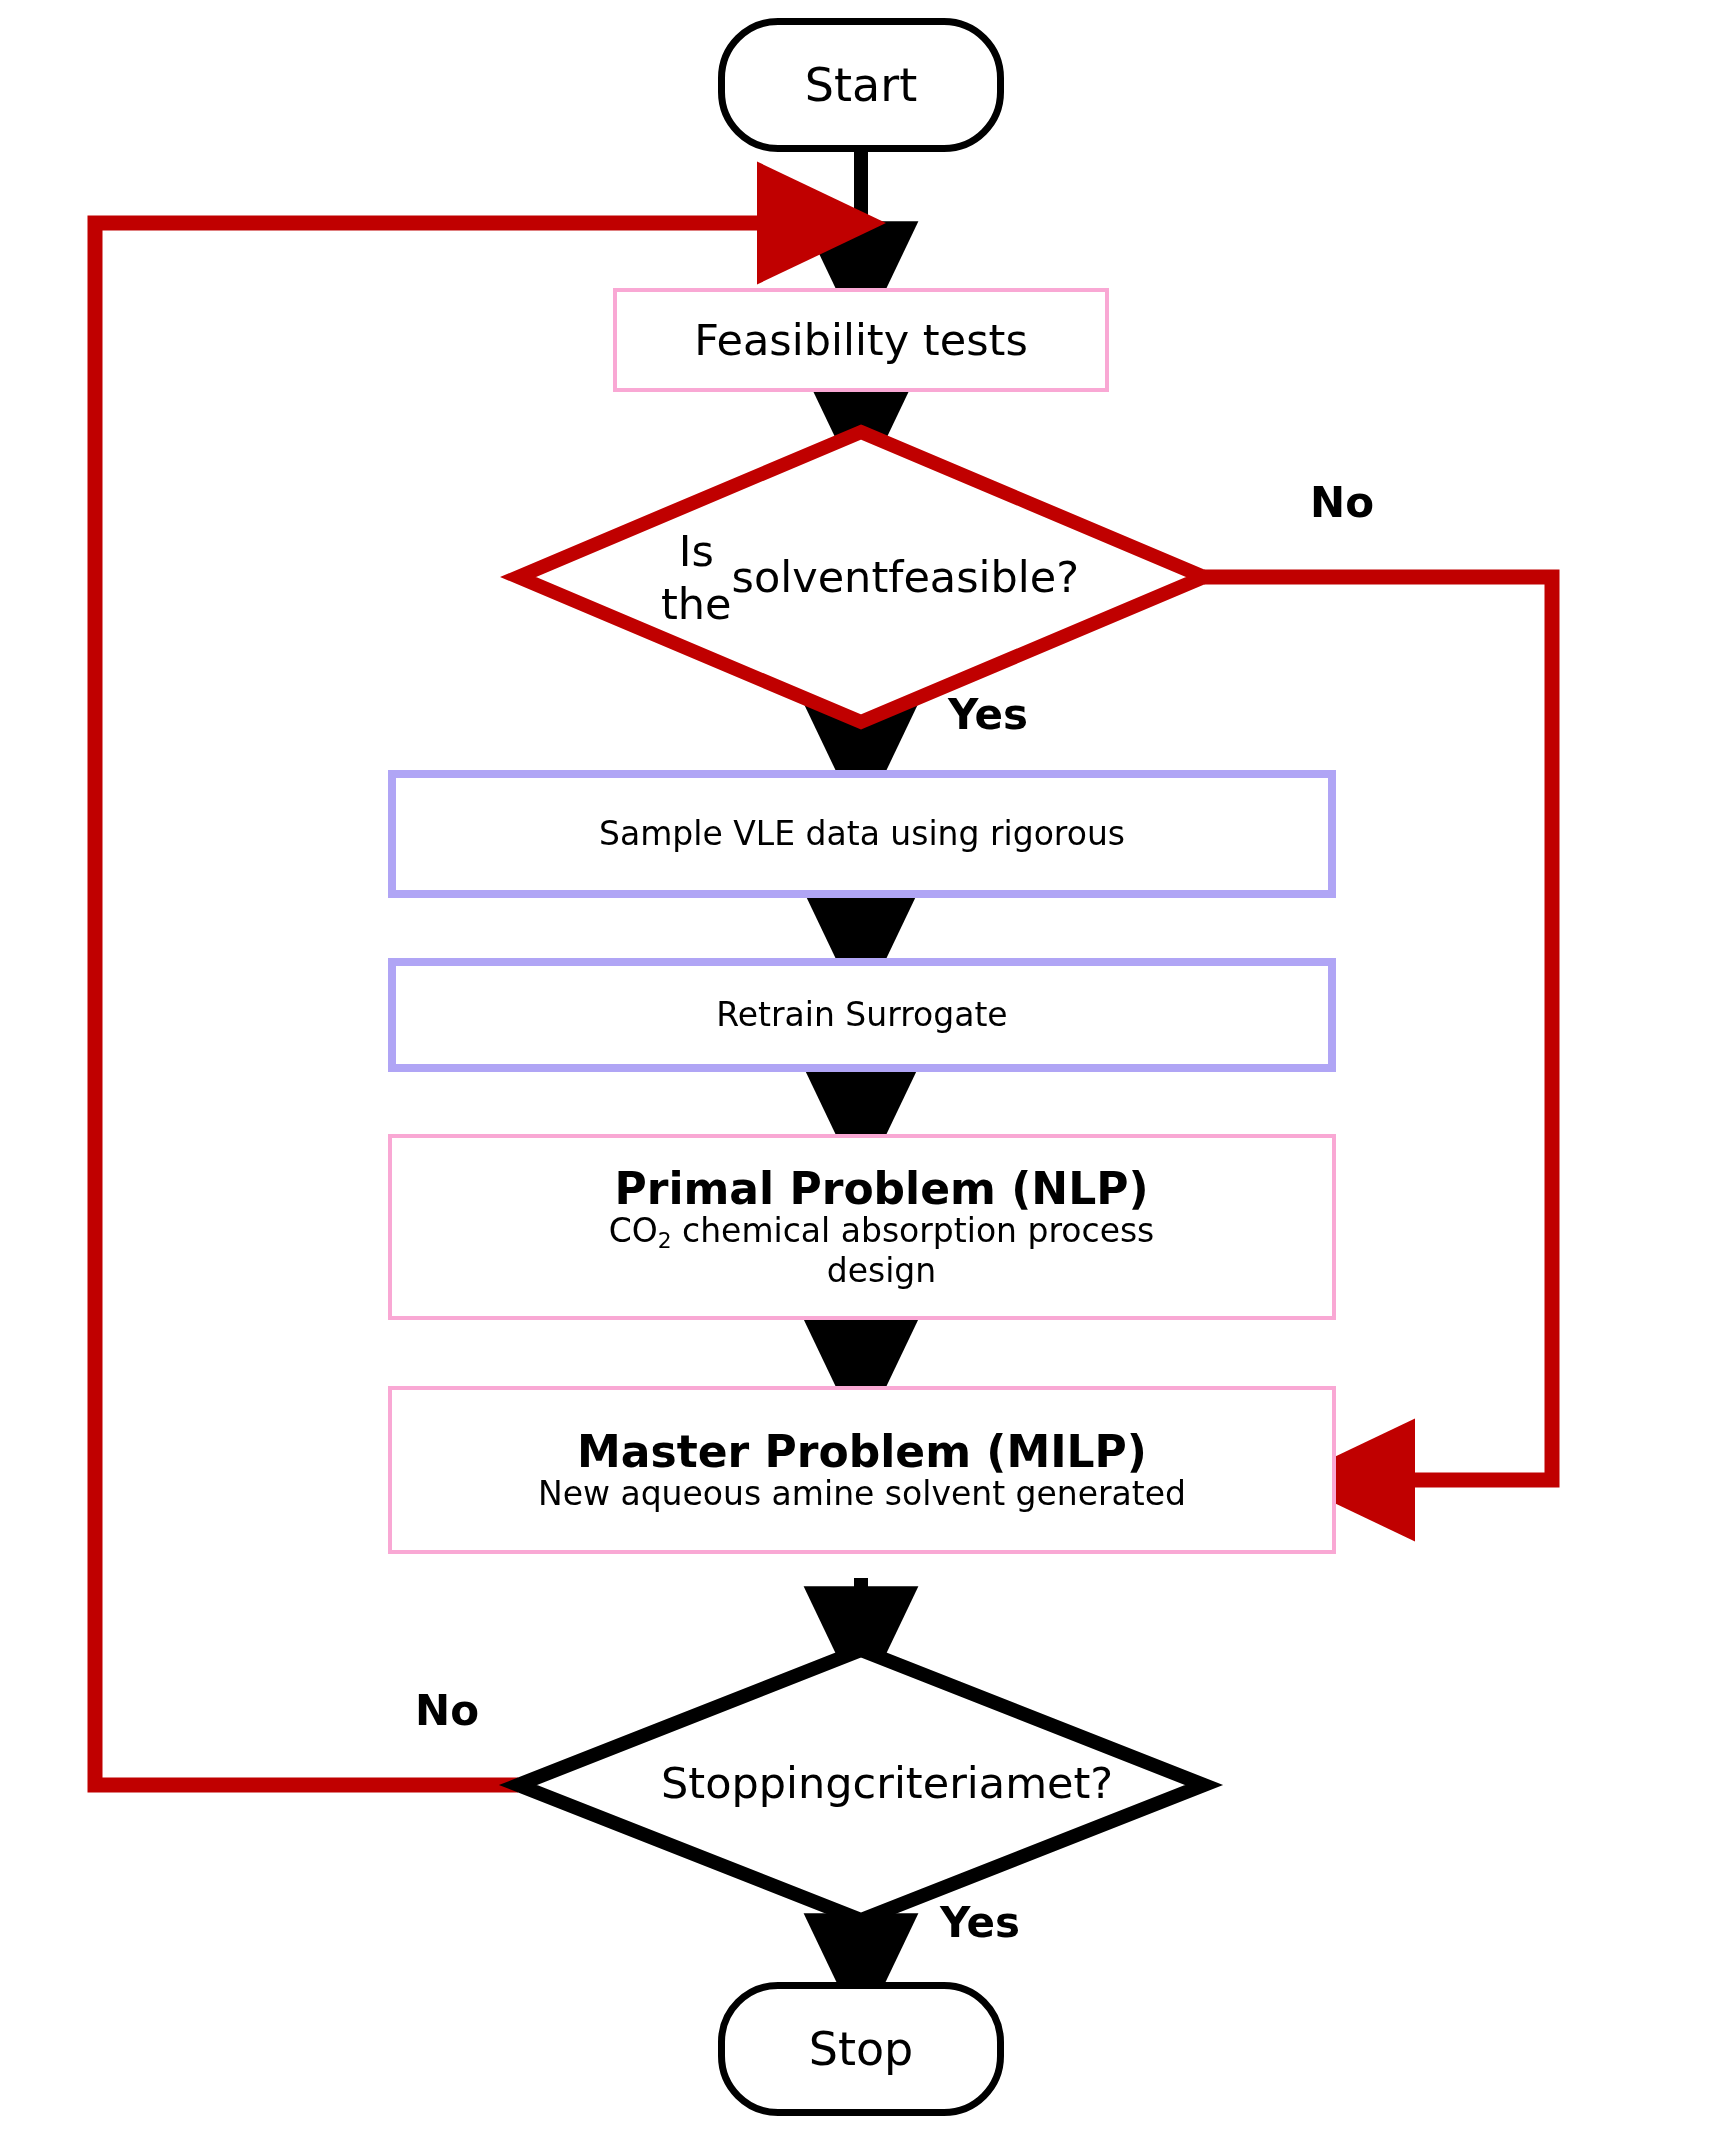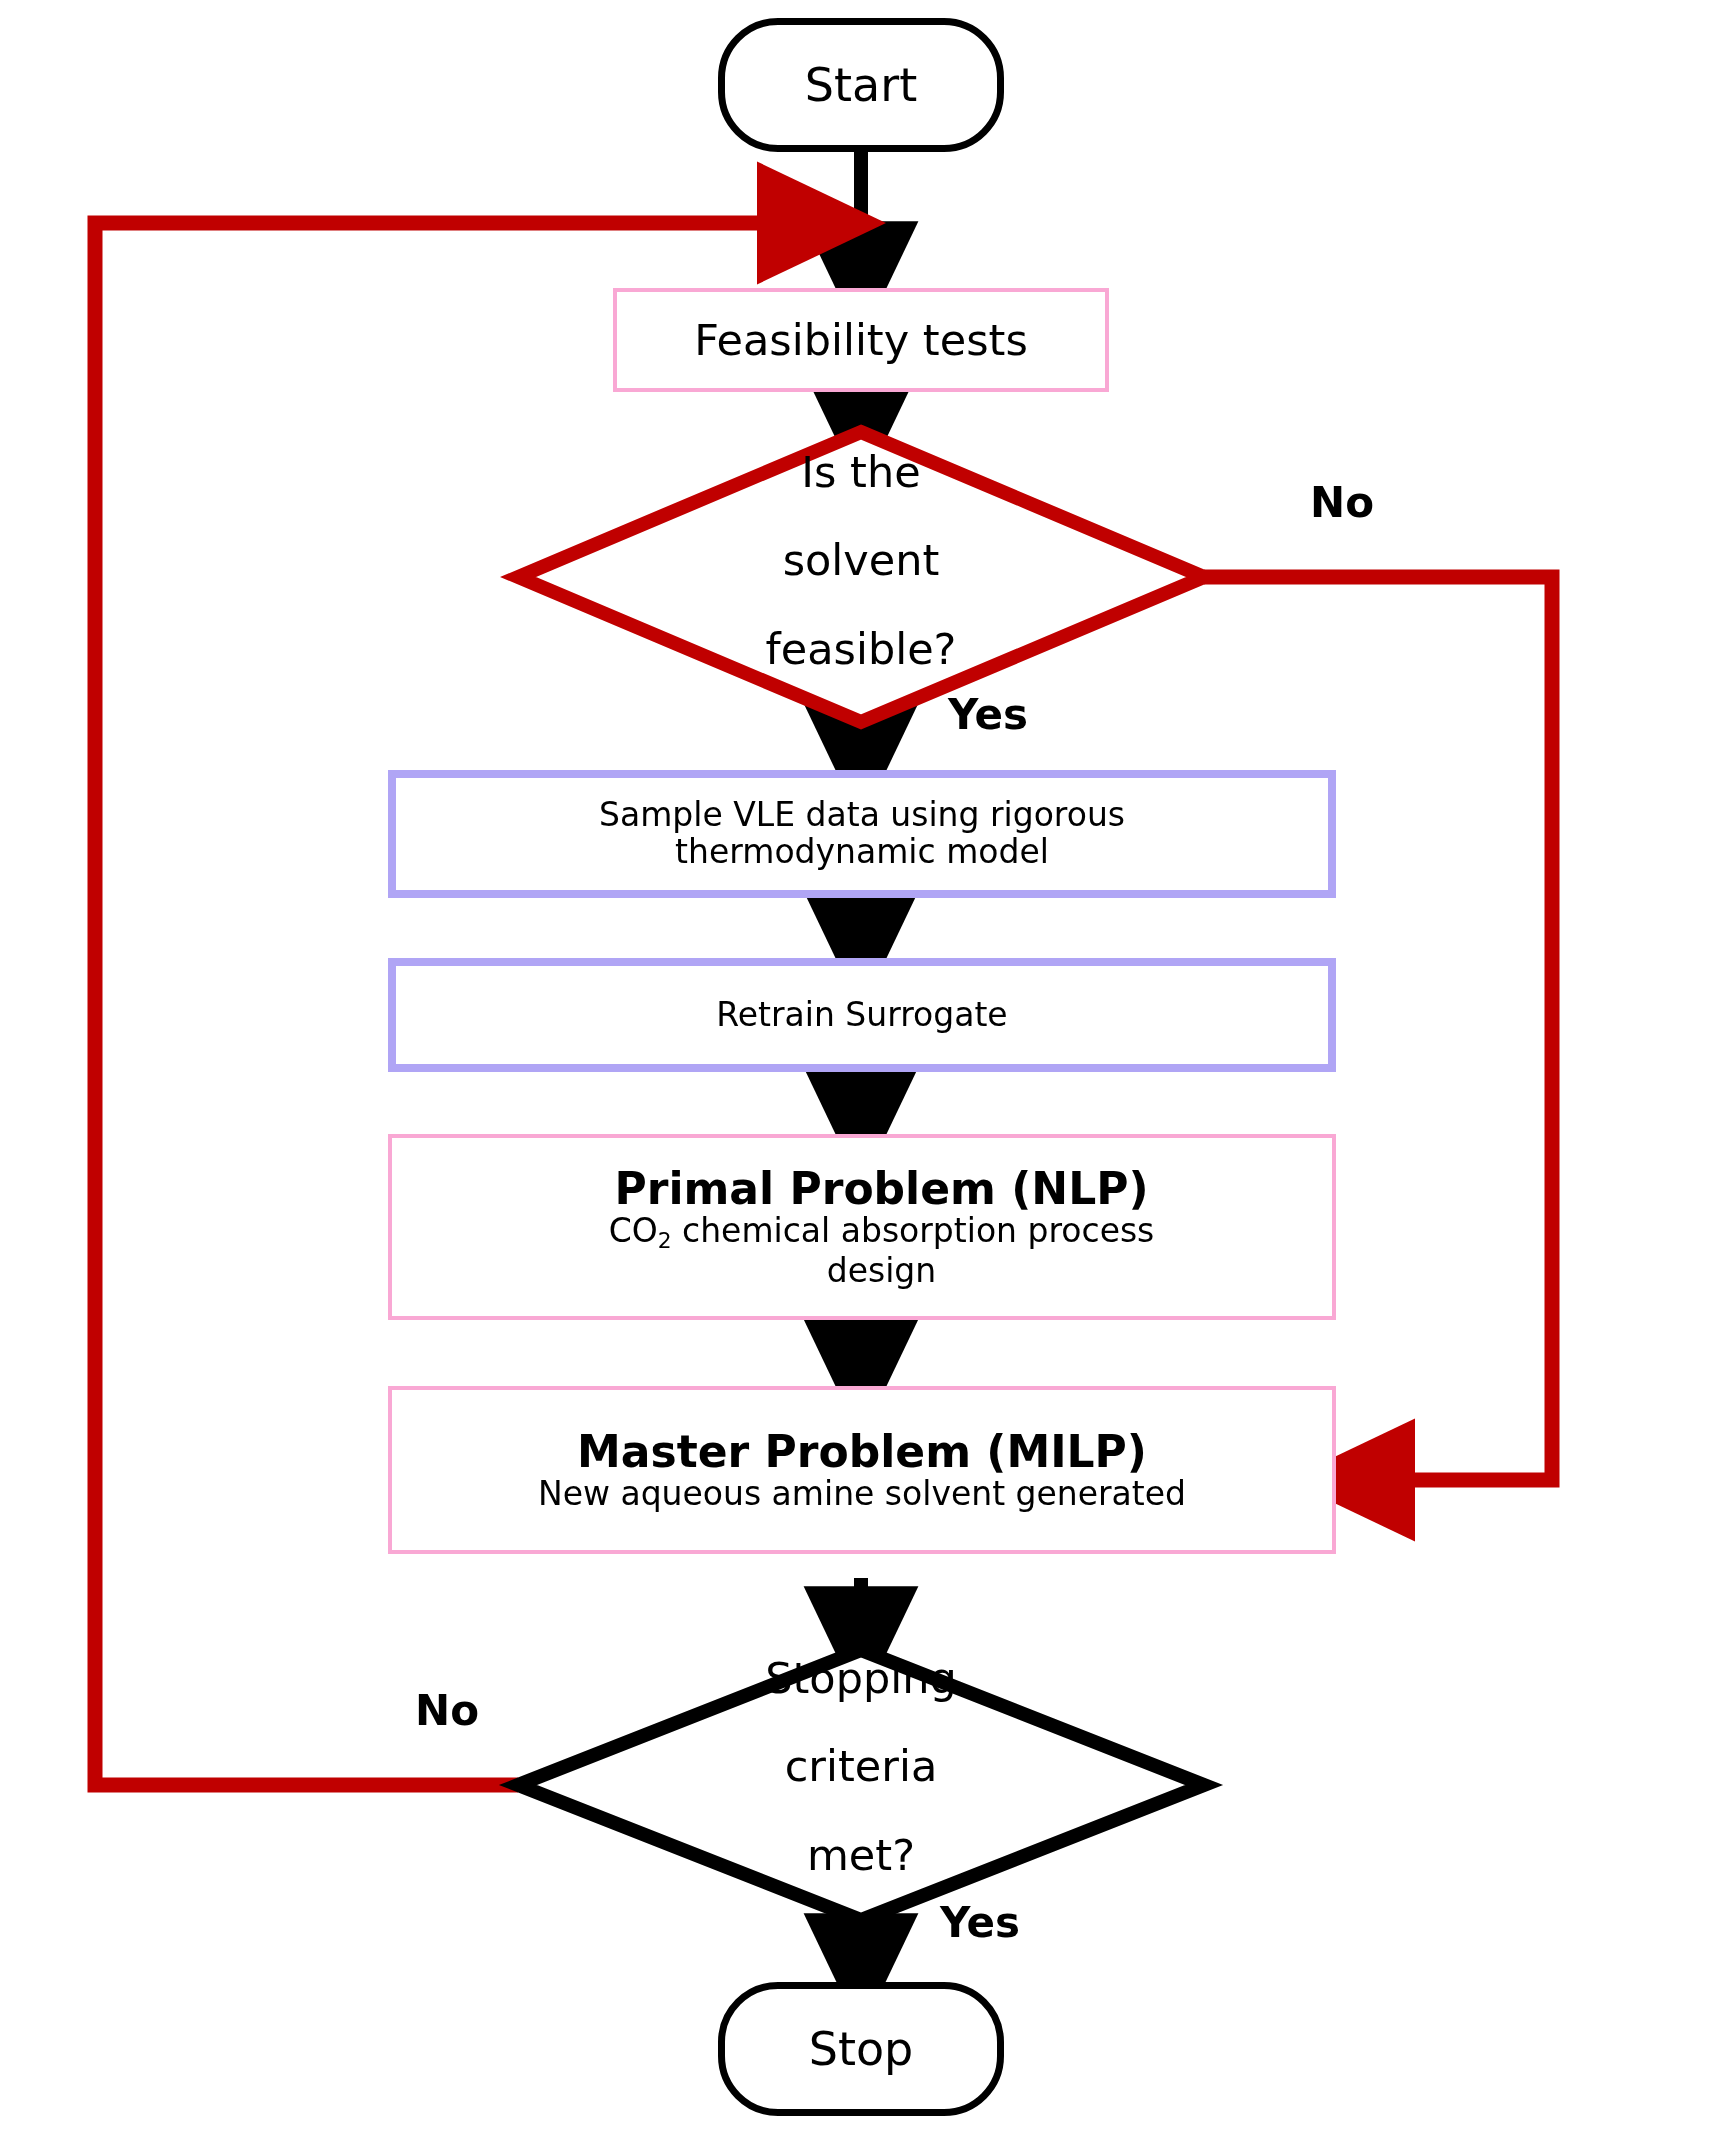--- a/index.html
+++ b/index.html
@@ -8,23 +8,23 @@
   svg.layer{position:absolute;left:0;top:0;width:1722px;height:2134px;}
 
   .node{position:absolute;box-sizing:border-box;display:flex;flex-direction:column;
         align-items:center;justify-content:center;text-align:center;color:#000;
         background:#fff;}
   .terminal{border:7px solid #000;border-radius:60px;font-size:46px;}
   .process-black{border:4px solid #f9a8d4;font-size:43px;}
   .process-purple{border:8px solid #B0A5F5;font-size:43px;}
   .proc-title{font-weight:bold;font-size:44px;line-height:1.12;}
   .proc-sub{font-size:33px;line-height:1.12;}
-  .diamond-label{position:absolute;display:flex;flex-direction:column;
-        align-items:center;justify-content:flex-end;text-align:center;
-        font-size:43px;line-height:1.22;color:#000;pointer-events:none;gap:36px;}
+  .diamond-label{position:absolute;display:flex;flex-direction:row;
+        align-items:center;justify-content:space-between;text-align:center;
+        font-size:43px;line-height:1.22;color:#000;pointer-events:none;}
   .edge-label{position:absolute;font-weight:bold;font-size:42px;color:#000;}
   .edge-label.no{color:#000000;}
   sub{font-size:0.66em;vertical-align:-0.28em;}
 </style>
 </head>
 <body>
 
 <div id="root">
 
   <svg class="layer" viewBox="0 0 1722 2134" xmlns="http://www.w3.org/2000/svg">
@@ -79,21 +79,20 @@
   <div class="edge-label no" style="left:1310px;top:478px;">
     <span>No</span>
   </div>
 
   <div class="edge-label" style="left:948px;top:690px;">
     <span>Yes</span>
   </div>
 
   <div class="node process-purple" style="left:388px;top:770px;width:948px;height:128px;">
     <span class="proc-sub">Sample VLE data using rigorous</span>
-    <span class="proc-sub">thermodynamic model</span>
   </div>
 
   <div class="node process-purple" style="left:388px;top:958px;width:948px;height:114px;">
     <span class="proc-sub">Retrain Surrogate</span>
   </div>
 
   <div class="node process-black" style="left:388px;top:1134px;width:948px;height:186px;padding-left:39px;">
     <span class="proc-title">Primal Problem (NLP)</span>
     <span class="proc-sub">
       <span>CO</span><sub>2</sub><span> chemical absorption process</span>

